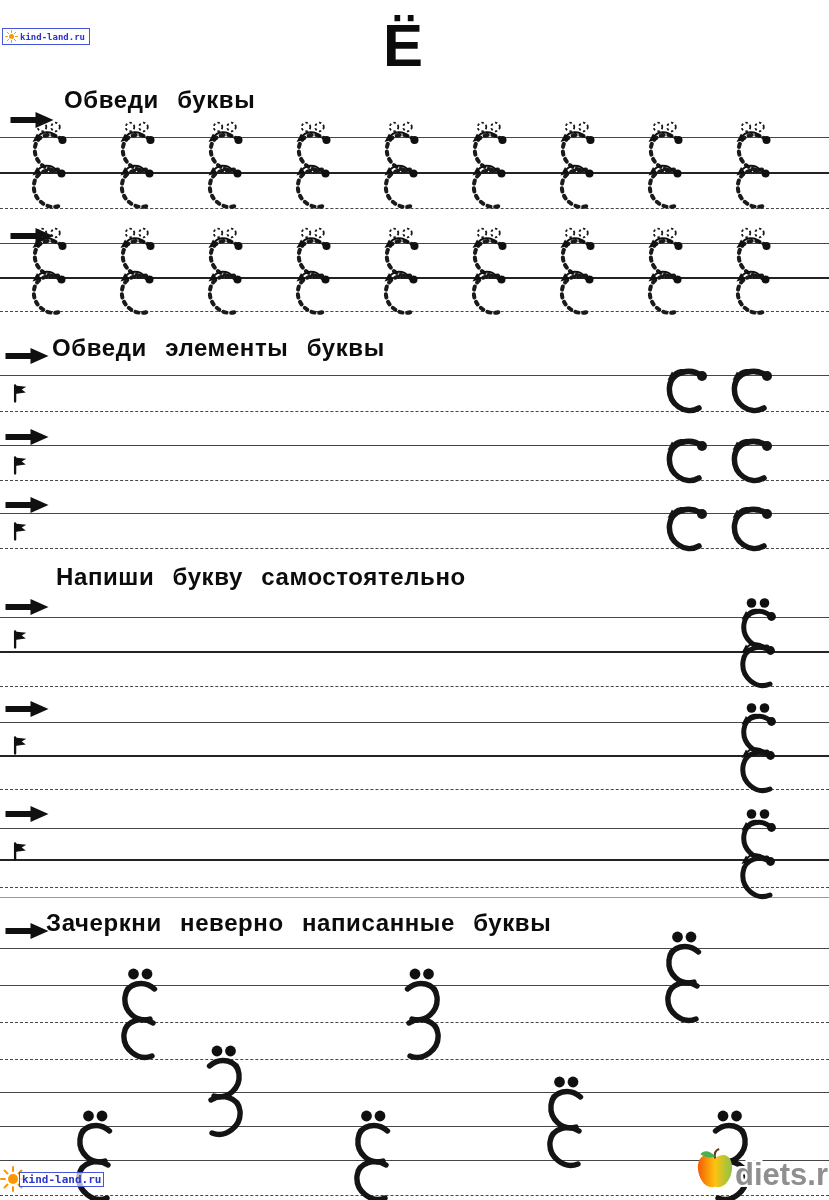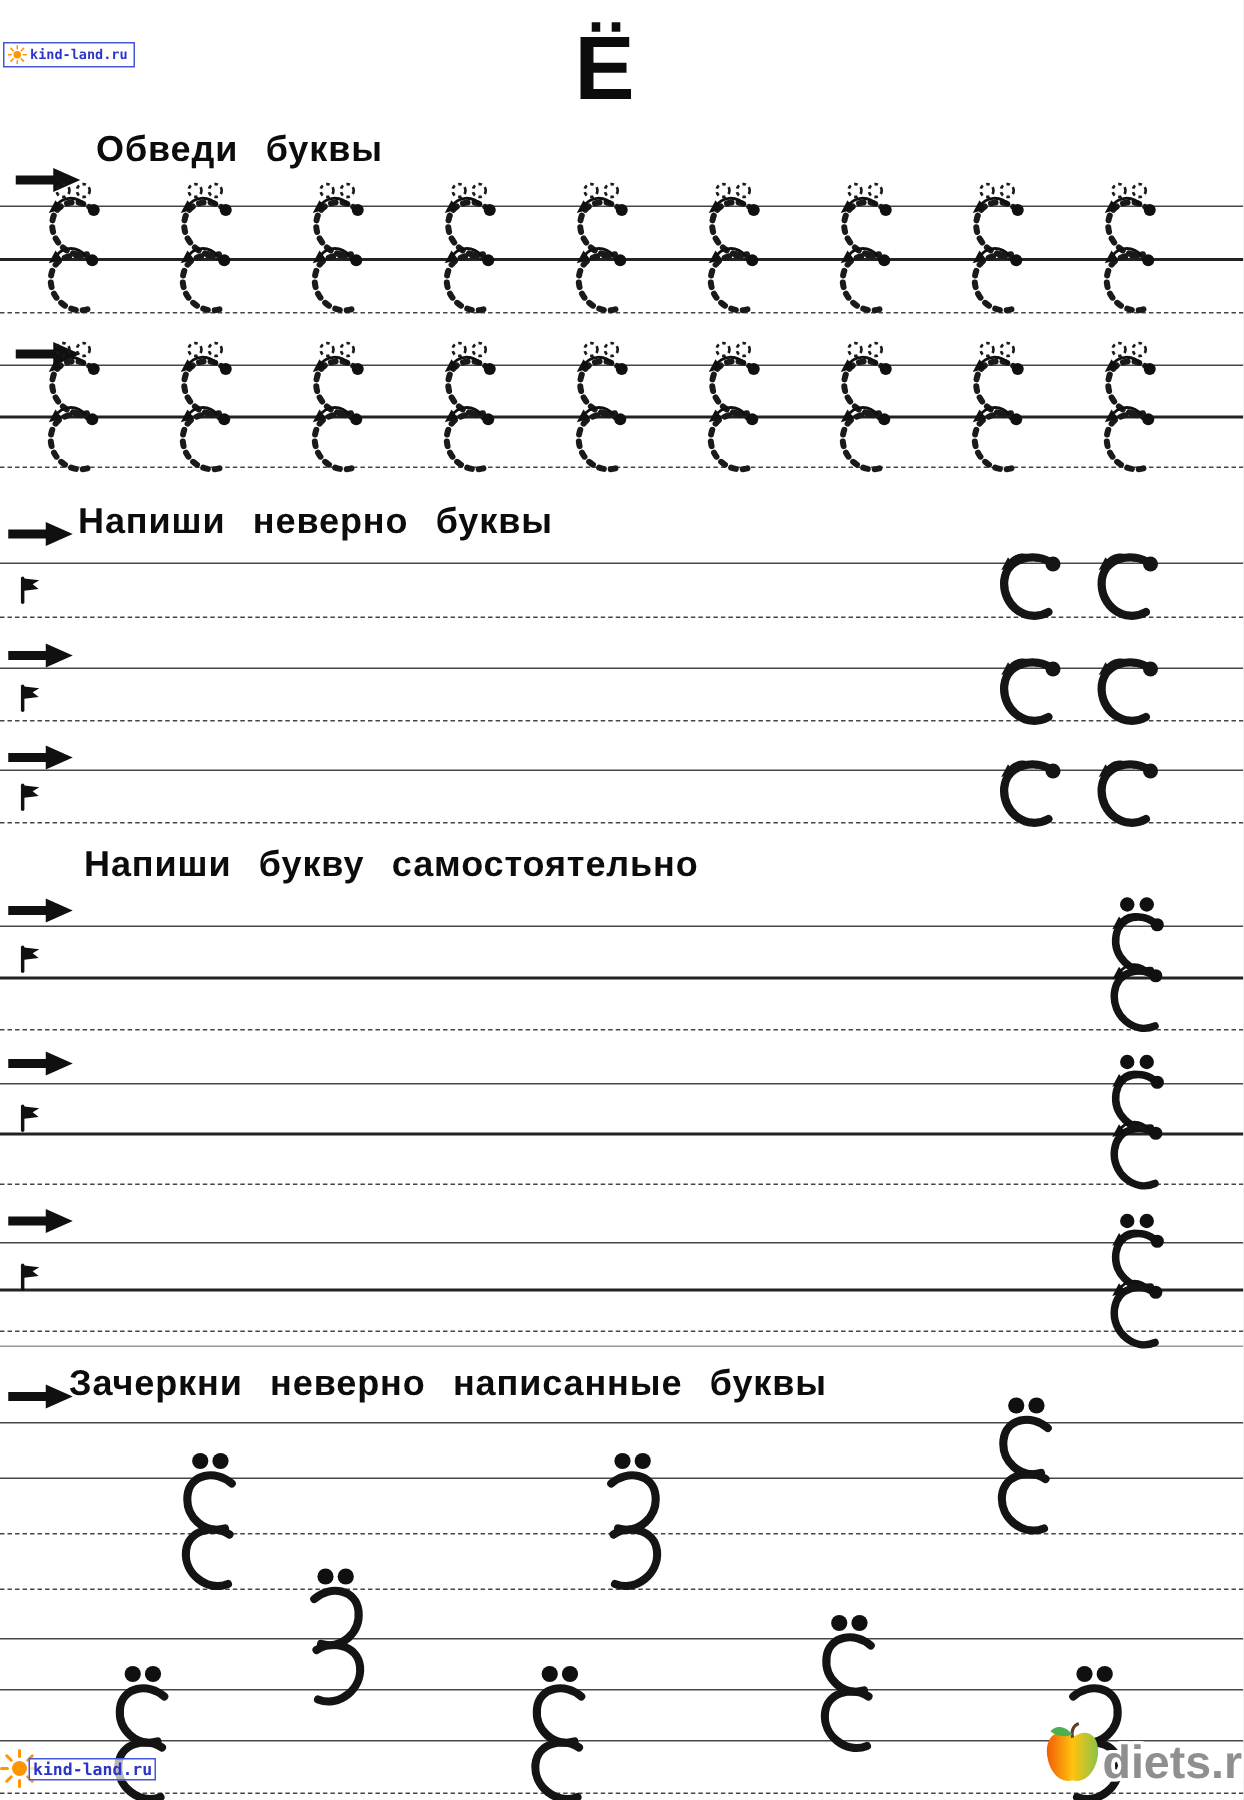--- a/index.html
+++ b/index.html
@@ -96,21 +96,21 @@
     <symbol id="sym-ze-plain" viewBox="0 0 48 94">
         <use href="#g-yo-plain" transform="translate(48,0) scale(-1 1)"></use>
       </symbol>
   </defs>
 </svg>
 
 <div id="stage">
   <div class="page-title">Ё</div>
 
   <div class="heading" id="h1">Обведи буквы</div>
-  <div class="heading" id="h2">Напиши неверно буквы</div>
+  <div class="heading" id="h2">Обведи элементы буквы</div>
   <div class="heading" id="h4">Зачеркни неверно написанные буквы</div>
   <div class="heading" id="h3">Напиши букву самостоятельно</div>
 
   <div class="badge-top">
     <svg class="sun" viewBox="0 0 26 26">
         <use href="#sym-sun"></use>
       </svg>
     <span>kind-land.ru</span>
   </div>
 

